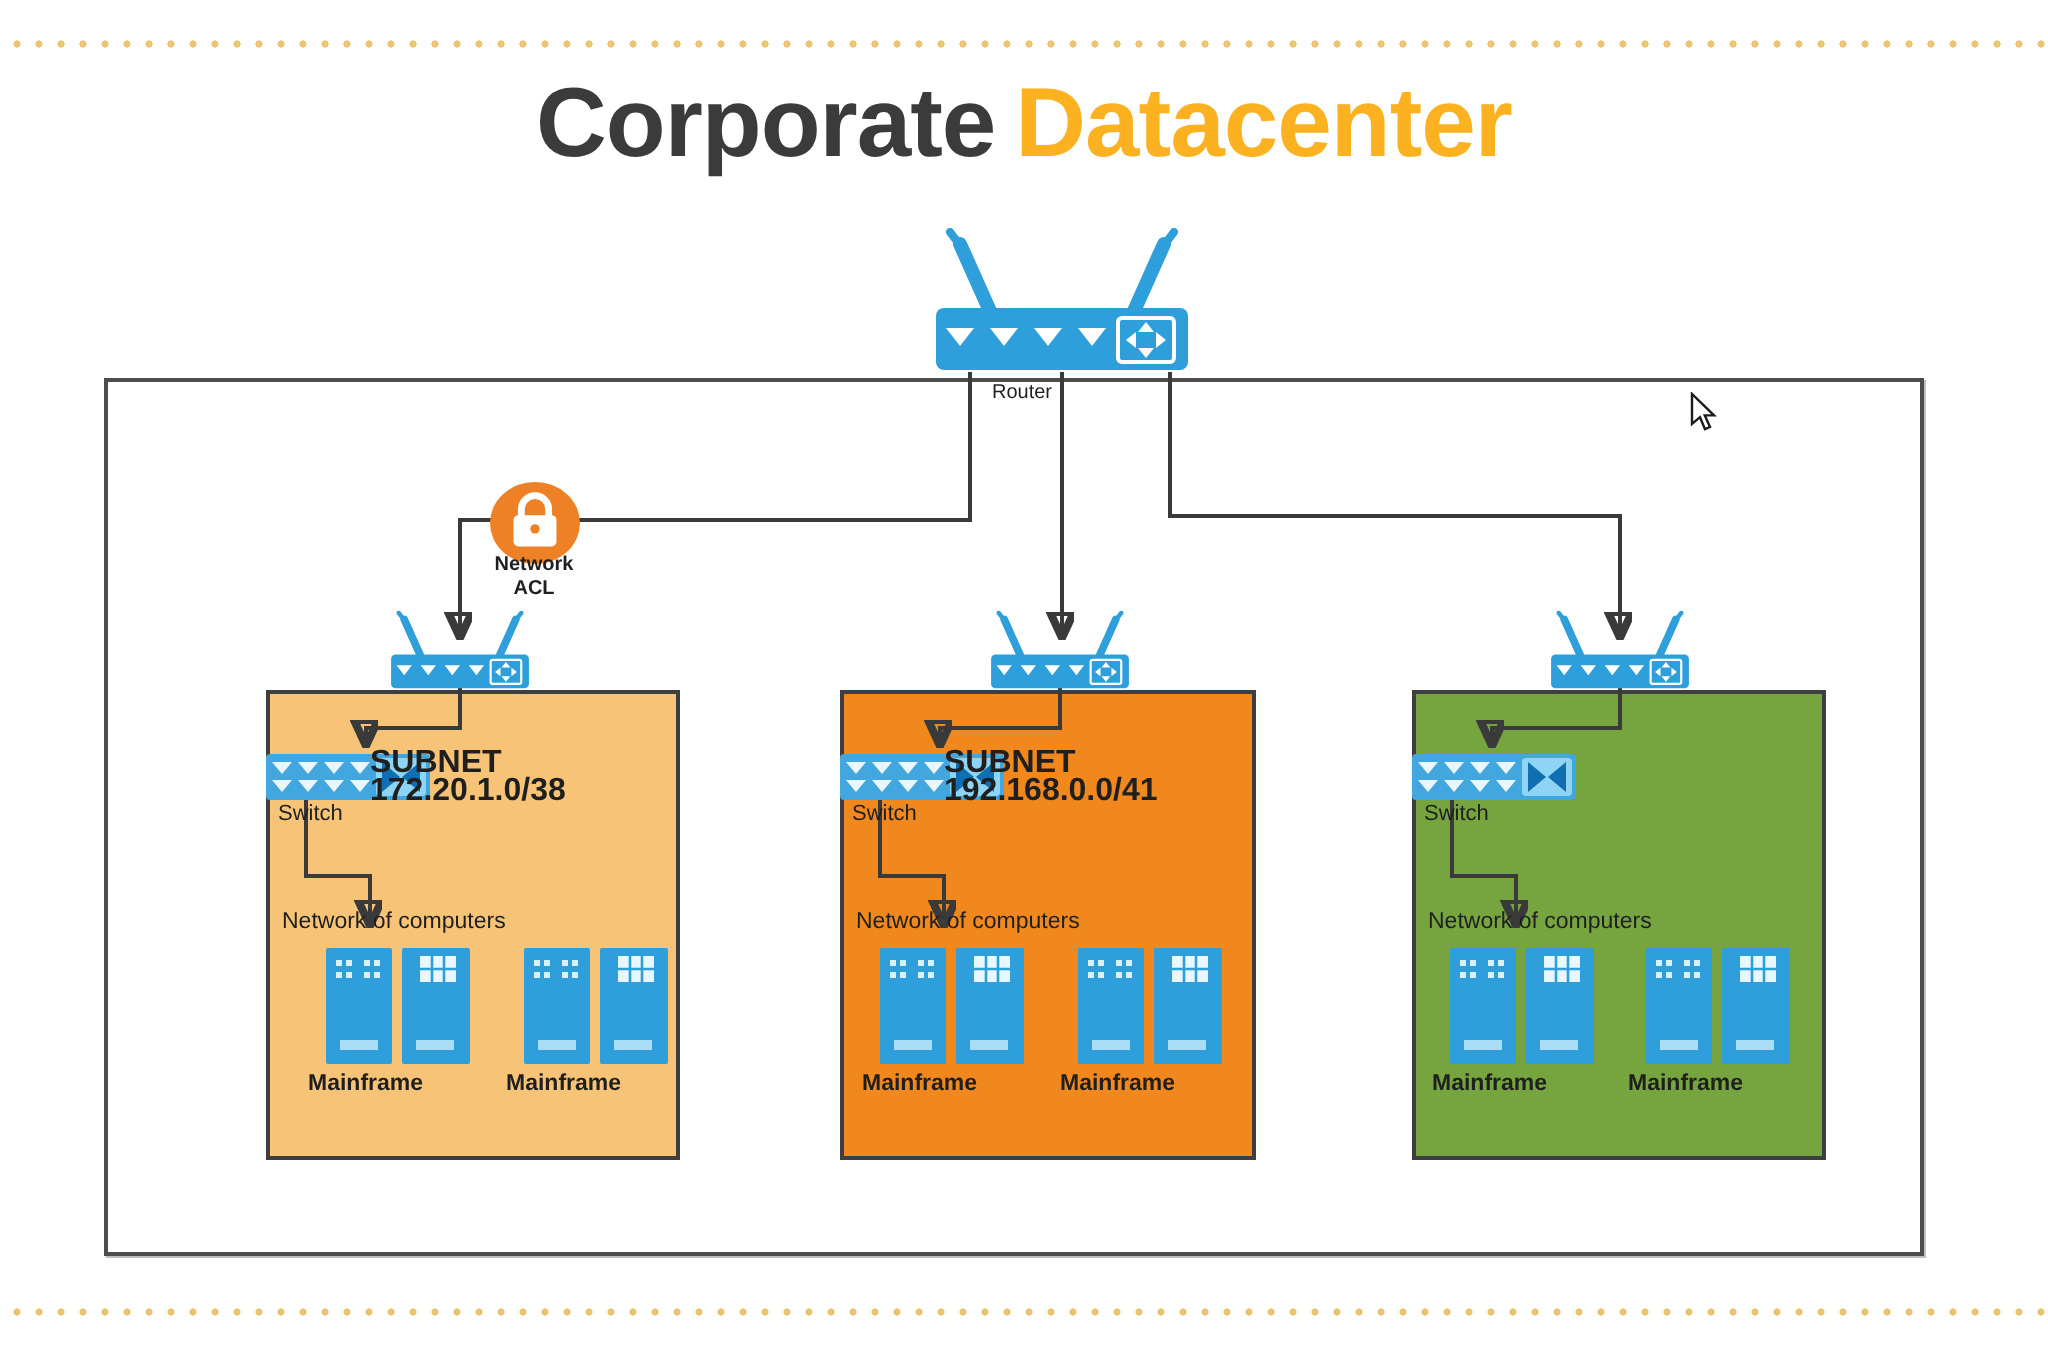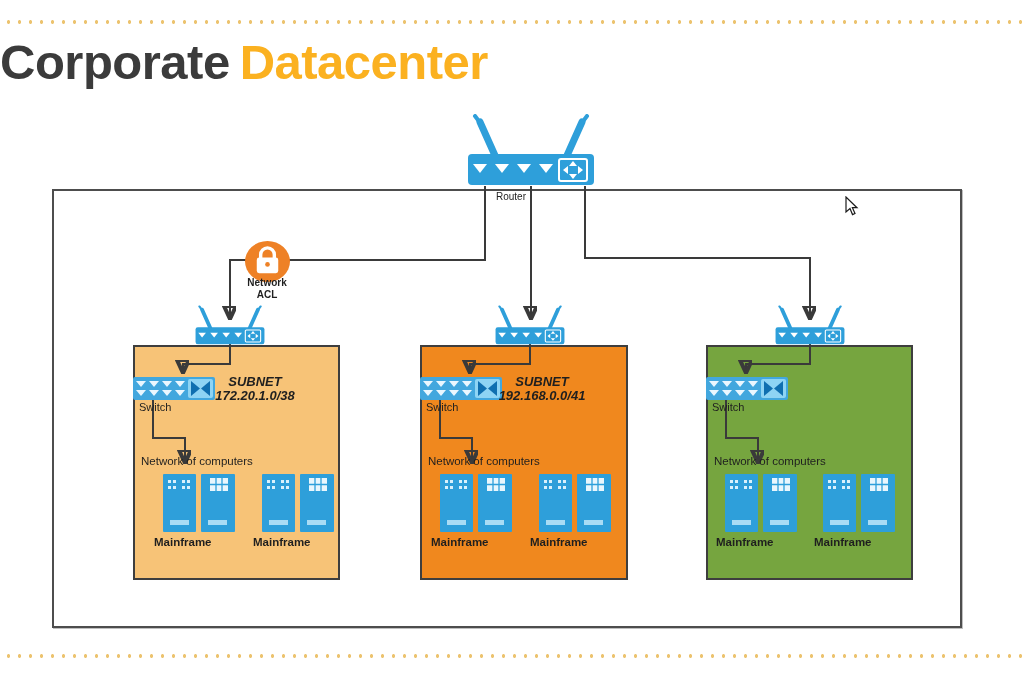--- a/index.html
+++ b/index.html
@@ -3,41 +3,41 @@
 <meta charset="utf-8">
 <style>
   html,body{margin:0;padding:0;background:#fff;}
   .canvas{position:relative;width:1024px;height:675px;background:#ffffff;overflow:hidden;
           font-family:"Liberation Sans",sans-serif;color:#1f1f1f;}
   .dots{position:absolute;left:0;width:1024px;height:6px;
         background-image:radial-gradient(circle,#ECC36F 1.7px,rgba(0,0,0,0) 1.9px);
         background-size:11px 6px;background-position:3px 1px;}
   .dots-top{top:18px;}
   .dots-bottom{top:652px;}
-  .title{position:absolute;top:34px;left:0;width:100%;margin:0;
+  .title{position:absolute;top:34px;left:0;width:100%;margin:0;text-align:center;
          font-size:49px;font-weight:bold;letter-spacing:-0.5px;}
   .t-dark{color:#3B3B3B;}
   .t-orange{color:#FBB120;margin-left:10px;}
   .outer-rect{position:absolute;left:52px;top:189px;width:910px;height:439px;
               border:2px solid #4D4D4D;box-sizing:border-box;z-index:0;
               box-shadow:1px 1px 0 rgba(0,0,0,0.25);}
   .subnet-box{position:absolute;top:345px;height:235px;border:2px solid #3E3E3E;
               box-sizing:border-box;z-index:1;}
   .wires{position:absolute;left:0;top:0;z-index:2;pointer-events:none;}
   .wires path{stroke:#3A3A3A;stroke-width:2;fill:none;}
   .subnet-group{position:absolute;top:345px;width:207px;height:235px;z-index:3;}
   .blk{display:block;width:100%;height:100%;}
   .router-big{position:absolute;left:467px;top:114px;width:128px;height:72px;z-index:3;}
   .router-lbl{position:absolute;left:496px;top:191px;width:70px;
               font-size:10px;z-index:3;}
   .sm-router{position:absolute;top:-40px;width:70px;height:40px;}
   .sw{position:absolute;left:0;top:32px;width:82px;height:23px;}
   .sw-lbl{position:absolute;left:6px;top:56px;font-size:11px;}
-  .sn-title{position:absolute;left:52px;top:30px;width:140px;text-align:center;
-            font-weight:bold;font-size:13px;line-height:14px;font-style:italic;}
+  .sn-title{position:absolute;left:52px;top:30px;width:140px;text-align:left;
+            font-weight:bold;font-size:16px;line-height:14px;}
   .comp-lbl{position:absolute;left:8px;top:110px;width:195px;text-align:left;font-size:11.5px;}
   .mf{position:absolute;top:129px;width:72px;height:58px;}
   .mf-lbl{position:absolute;top:191px;width:90px;text-align:left;font-size:11.5px;font-weight:bold;}
   .acl-node{position:absolute;left:245px;top:241px;width:45px;height:41px;z-index:4;
             background:#EE8126;border-radius:50%;}
   .acl-lbl{position:absolute;left:227px;top:277px;width:80px;text-align:center;
            font-size:10px;line-height:11.5px;z-index:4;font-weight:bold;}
   .cursor{position:absolute;left:845px;top:196px;width:14px;height:20px;z-index:6;}
   .hidden-defs{position:absolute;width:0;height:0;overflow:hidden;}
 </style>

